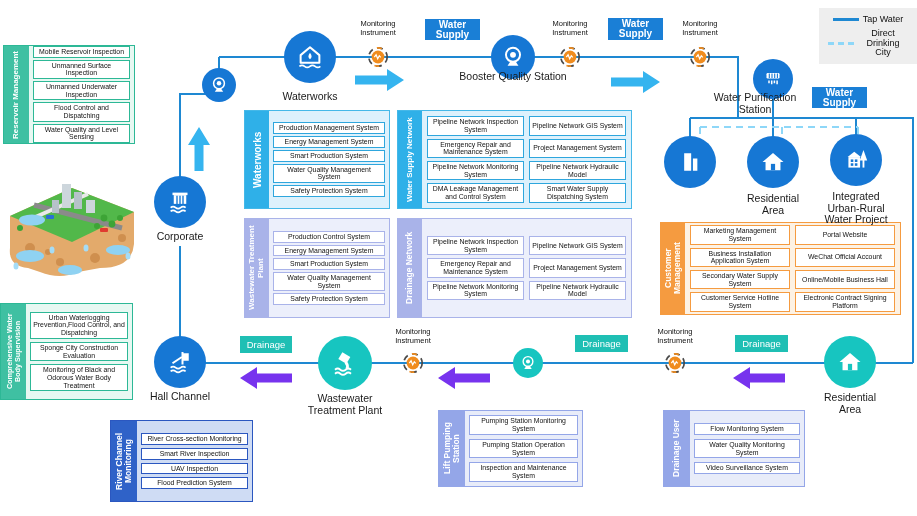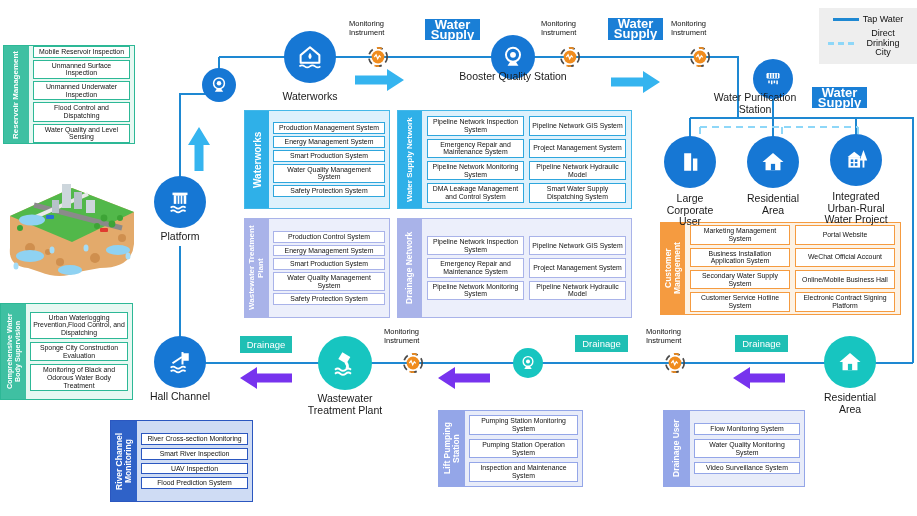--- a/index.html
+++ b/index.html
@@ -8,26 +8,26 @@
   .lines{position:absolute;left:0;top:0;z-index:1;}
   .illus{position:absolute;left:0;top:156px;z-index:1;}
 
   
   .node{position:absolute;border-radius:50%;display:flex;align-items:center;justify-content:center;z-index:3;}
   .nblue{background:#1677d4;}
   .nteal{background:#17c5c0;}
   .nlabel{position:absolute;text-align:center;font-size:10.5px;line-height:11.5px;color:#1a1a1a;z-index:3;}
 
   
-  .badge-blue{position:absolute;background:#1a7fd6;color:#fff;font-size:13px;line-height:10px;font-weight:bold;
+  .badge-blue{position:absolute;background:#1a7fd6;color:#fff;font-size:10px;line-height:10px;font-weight:bold;
               display:flex;align-items:center;justify-content:center;text-align:center;z-index:3;}
   .badge-teal{position:absolute;background:#1fbfb4;color:#fff;font-size:9.5px;
               display:flex;align-items:center;justify-content:center;z-index:3;}
 
-  .mon-label{position:absolute;width:58px;font-size:7.5px;line-height:8.5px;text-align:left;color:#111;z-index:3;}
+  .mon-label{position:absolute;width:58px;font-size:7.5px;line-height:8.5px;text-align:center;color:#111;z-index:3;}
   .mon-icon{position:absolute;width:22px;height:22px;z-index:3;}
 
   
   .panel{position:absolute;display:flex;border:1px solid;z-index:2;box-sizing:border-box;}
   .side{writing-mode:vertical-rl;transform:rotate(180deg);color:#fff;font-weight:bold;
         display:flex;align-items:center;justify-content:center;text-align:center;line-height:1.1;flex:0 0 auto;}
   .pbody{flex:1;display:flex;flex-direction:column;justify-content:center;padding:3px 4px;gap:2px;}
   .pgrid{flex:1;display:grid;grid-template-columns:1fr 1fr;gap:3px 5px;align-content:center;padding:3px 5px;}
   .item{background:#fff;border:1px solid;font-size:6.9px;line-height:7.7px;text-align:center;
         display:flex;align-items:center;justify-content:center;padding:1px 2px;color:#111;box-sizing:border-box;}
@@ -311,21 +311,21 @@
   <div class="nlabel" style="left:703px;top:92px;width:104px;">Water Purification Station</div>
 
   <div class="node nblue" style="left:154px;top:176px;width:52px;height:52px;">
     <svg width="30" height="30" viewBox="0 0 24 24">
         <rect x="6" y="4.5" width="12" height="2" fill="#fff"></rect>
         <rect x="7" y="6.5" width="10" height="7" fill="#fff"></rect>
         <path d="M9.6 7 v6.5 M12 7 v6.5 M14.4 7 v6.5" stroke="#1677d4" stroke-width="1.1"></path>
         <path d="M4.5 16.5 q2 -1.7 4 0 t4 0 t4 0 M4.5 19.5 q2 -1.7 4 0 t4 0 t4 0" fill="none" stroke="#fff" stroke-width="1.4"></path>
       </svg>
   </div>
-  <div class="nlabel" style="left:140px;top:231px;width:80px;">Platform</div>
+  <div class="nlabel" style="left:140px;top:231px;width:80px;">Corporate</div>
 
   <div class="node nblue" style="left:154px;top:336px;width:52px;height:52px;">
     <svg width="30" height="30" viewBox="0 0 24 24">
         <path d="M14 4 v10" stroke="#fff" stroke-width="1.6"></path>
         <rect x="14" y="5" width="5" height="6" fill="#fff"></rect>
         <path d="M6 13 l7.5 -5" stroke="#fff" stroke-width="1.6"></path>
         <path d="M4.5 16.5 q2 -1.7 4 0 t4 0 t4 0 M4.5 19.5 q2 -1.7 4 0 t4 0 t4 0" fill="none" stroke="#fff" stroke-width="1.4"></path>
       </svg>
   </div>
   <div class="nlabel" style="left:130px;top:391px;width:100px;">Hall Channel</div>
@@ -354,21 +354,20 @@
       </svg>
   </div>
   <div class="nlabel" style="left:816px;top:392px;width:68px;">Residential Area</div>
 
   <div class="node nblue" style="left:664px;top:136px;width:52px;height:52px;">
     <svg width="28" height="28" viewBox="0 0 24 24">
         <rect x="7" y="4.5" width="6" height="15" fill="#fff"></rect>
         <rect x="14.5" y="9" width="3.8" height="10.5" fill="#fff"></rect>
       </svg>
   </div>
-  <div class="nlabel" style="left:655px;top:193px;width:70px;">Large Corporate User</div>
 
   <div class="node nblue" style="left:747px;top:136px;width:52px;height:52px;">
     <svg width="28" height="28" viewBox="0 0 24 24">
         <path d="M12 4.2 L21 12 h-2.6 v7 H5.6 v-7 H3 Z" fill="#fff"></path>
         <rect x="10.2" y="13.6" width="3.6" height="5.4" fill="#1677d4"></rect>
       </svg>
   </div>
   <div class="nlabel" style="left:739px;top:193px;width:68px;">Residential Area</div>
 
   <div class="node nblue" style="left:830px;top:134px;width:52px;height:52px;">

